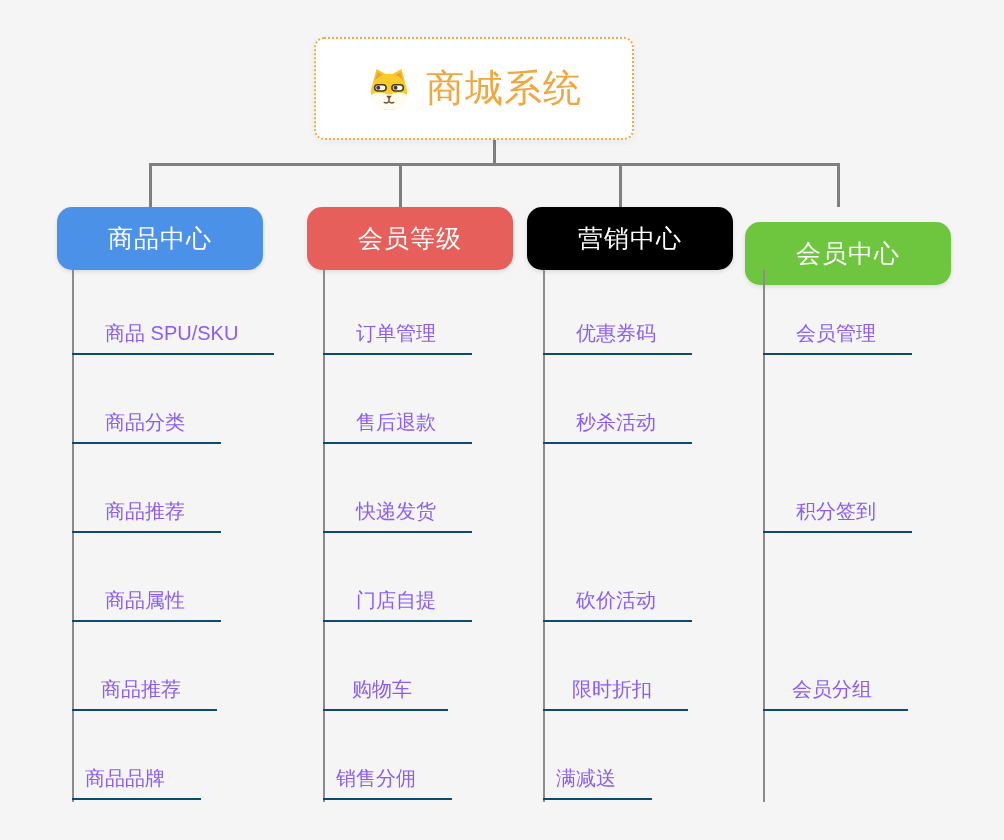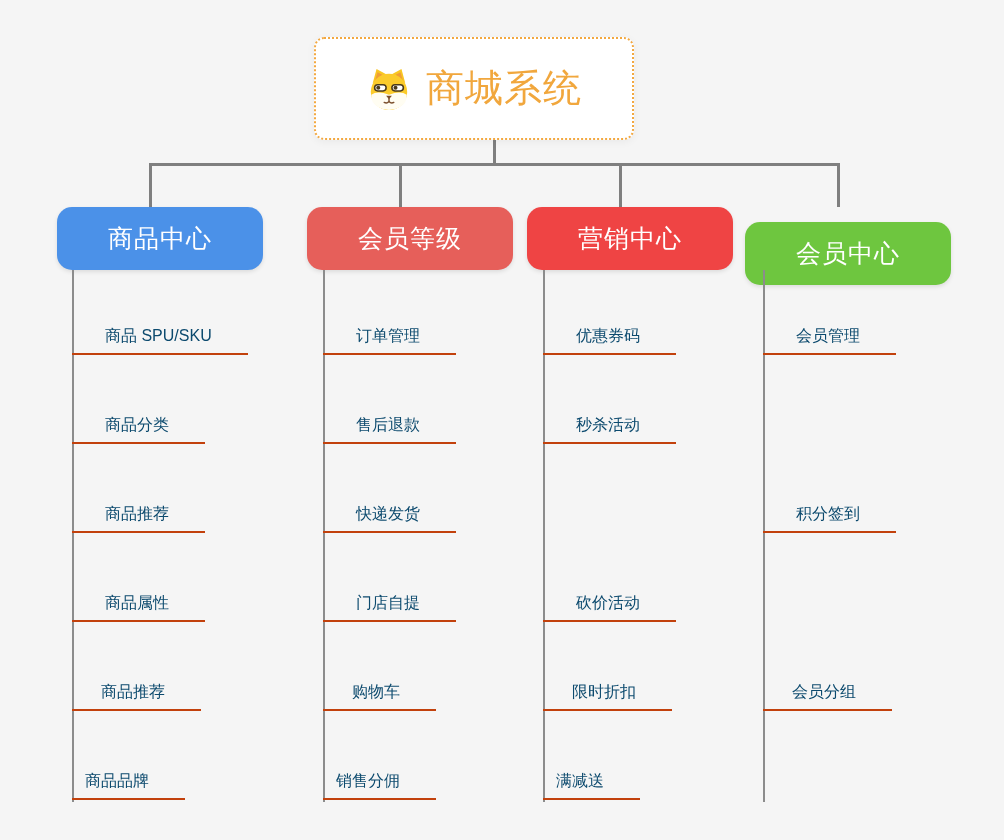--- a/index.html
+++ b/index.html
@@ -24,22 +24,22 @@
     box-shadow:0 2px 4px rgba(0,0,0,0.10);
   }
   .hdr-0{left:57px;} .hdr-1{left:307px;} .hdr-2{left:527px;} .hdr-3{left:745px;margin-top:15px;}
   
   .trunk{position:absolute;top:270px;height:532px;width:2px;background:#8c8c8c;}
   .trunk-0{left:72px;} .trunk-1{left:323px;} .trunk-2{left:543px;} .trunk-3{left:763px;}
   
   .leaf{
     position:absolute;height:38px;box-sizing:border-box;
     display:flex;align-items:flex-end;
-    padding:0 36px 6px 33px;border-bottom:2px solid #c2410c;
-    font-size:16px;color:#0c4a6e;white-space:nowrap;
+    padding:0 36px 6px 33px;border-bottom:2px solid #0c4a6e;
+    font-size:20px;color:#8b5cf6;white-space:nowrap;
   }
   .col-0{left:72px;} .col-1{left:323px;} .col-2{left:543px;} .col-3{left:763px;}
   .row-0{top:317px;} .row-1{top:406px;} .row-2{top:495px;}
   .row-3{top:584px;} .row-4{top:673px;padding-left:29px;} .row-5{top:762px;padding-left:13px;}
   
   .v-root{left:493px;top:139px;width:3px;height:27px;}
   .h-main{left:149px;top:163px;width:691px;height:3px;}
   .drop{top:163px;width:3px;height:44px;}
   .drop-0{left:149px;} .drop-1{left:399px;} .drop-2{left:619px;} .drop-3{left:837px;}
 </style>
@@ -70,21 +70,21 @@
         <circle cx="30.8" cy="22.7" r="2.1" fill="#4a3a1b"></circle>
         <path d="M21 31 h6 l-3 3.6 Z" fill="#7a4e2b"></path>
         <path d="M24 34 v3.2 M24 37 q-2.2 2.6 -5 1 M24 37 q2.2 2.6 5 1" stroke="#7a4e2b" stroke-width="1.5" fill="none" stroke-linecap="round"></path>
       </svg>
     </span>
     <span class="root-title" style="color: rgb(241, 167, 61);">商城系统</span>
   </div>
 
   <div class="hdr hdr-0" style="background: rgb(75, 145, 232);">商品中心</div>
   <div class="hdr hdr-1" style="background: rgb(230, 95, 90);">会员等级</div>
-  <div class="hdr hdr-2" style="background: #ef4444;">营销中心</div>
+  <div class="hdr hdr-2" style="background: #000000;">营销中心</div>
   <div class="hdr hdr-3" style="background: rgb(110, 198, 63);">会员中心</div>
 
   <div class="trunk trunk-0"></div>
   <div class="trunk trunk-1"></div>
   <div class="trunk trunk-2"></div>
   <div class="trunk trunk-3"></div>
 
   <div class="leaf col-0 row-0">商品 SPU/SKU</div>
   <div class="leaf col-0 row-1">商品分类</div>
   <div class="leaf col-0 row-2">商品推荐</div>

